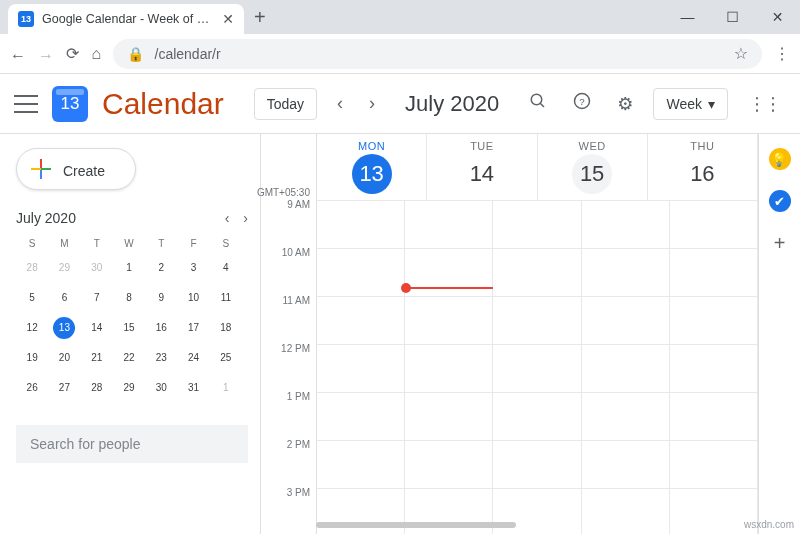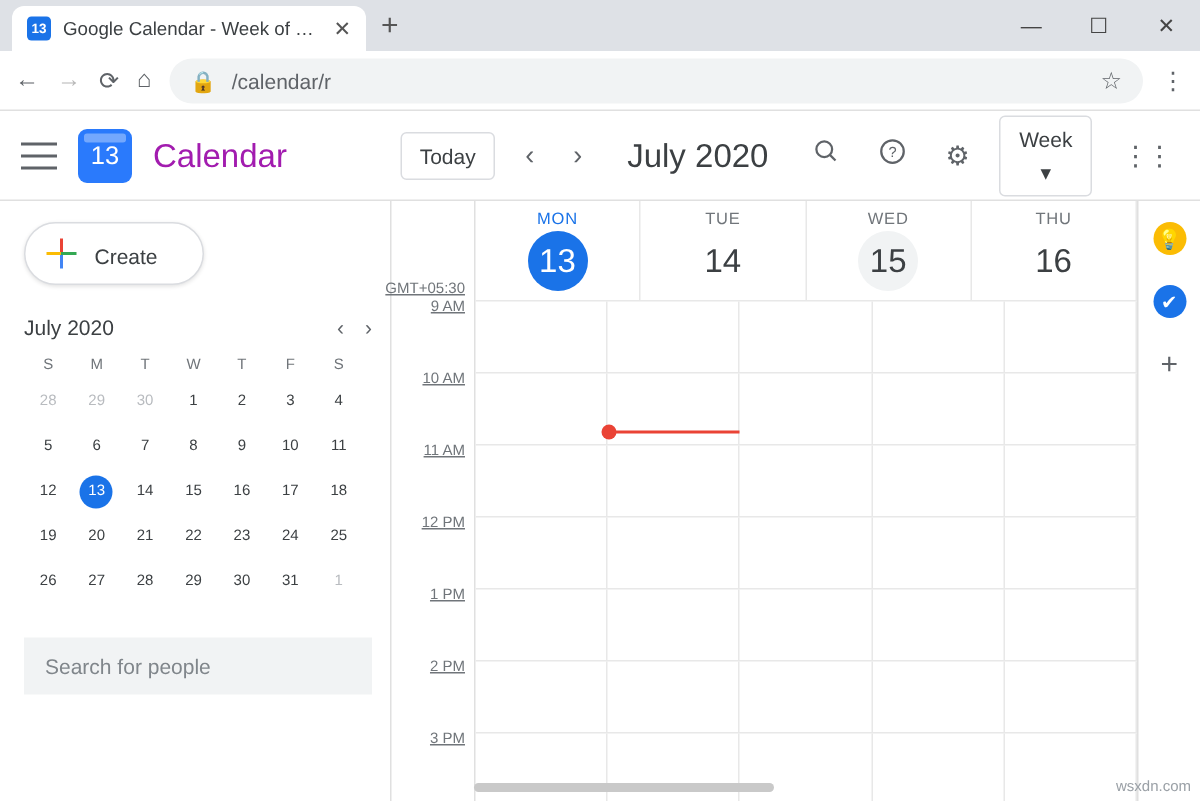--- a/index.html
+++ b/index.html
@@ -22,26 +22,26 @@
   .url-host { color:#202124; }
   .url-path { color:#5f6368; }
   .star { color:#5f6368; font-size:16px; margin-left:auto;}
 
   
   .app-header { display:flex; align-items:center; height:60px; padding:0 14px; gap:14px; border-bottom:1px solid #e0e0e0;}
   .hamburger { width:24px; height:18px; display:flex; flex-direction:column; justify-content:space-between; cursor:pointer;}
   .hamburger span { height:2px; background:#5f6368; }
   .logo { width:36px; height:36px; background:#2a7afc; border-radius:6px; color:#fff; display:flex; align-items:center; justify-content:center; font-size:17px; font-weight:500; position:relative;}
   .logo::before{content:""; position:absolute; top:3px; left:4px; right:4px; height:6px; background:rgba(255,255,255,.35); border-radius:2px;}
-  .app-name { font-size:22px; color:#a21caf; margin-right:auto; }
+  .app-name { font-size:30px; color:#c2410c; margin-right:auto; }
   .today-btn { border:1px solid #dadce0; background:#fff; padding:7px 12px; border-radius:4px; font-size:14px; color:#3c4043; cursor:pointer; font-weight:500;}
   .navchev { color:#5f6368; font-size:18px; padding:6px; cursor:pointer;}
   .month-title { font-size:22px; color:#3c4043; margin:0 10px;}
   .hdr-icon { color:#5f6368; padding:6px; cursor:pointer; font-size:18px;}
-  .view-btn { border:1px solid #dadce0; background:#fff; padding:7px 12px; border-radius:4px; font-size:14px; color:#3c4043; cursor:pointer; display:flex; align-items:center; gap:6px;flex-direction:column;}
+  .view-btn { border:1px solid #dadce0; background:#fff; padding:7px 12px; border-radius:4px; font-size:14px; color:#3c4043; cursor:pointer; display:flex; align-items:center; gap:6px;}
 
   
   .app-body { display:flex; height:calc(100% - 134px); }
   .sidebar { width:260px; padding:14px 12px 0 16px; display:flex; flex-direction:column;}
   .create-btn { display:flex; align-items:flex-end; gap:12px; border:1px solid #dadce0; box-shadow:0 1px 3px rgba(0,0,0,.12); border-radius:24px; padding:10px 20px 10px 14px; font-size:14px; color:#3c4043; width:120px; cursor:pointer; background:#fff; font-weight:500;}
   .plus { position:relative; width:20px; height:20px; }
   .plus::before,.plus::after{content:"";position:absolute;background:#ea4335;}
   .plus::before{left:9px;top:0;width:2px;height:20px;background:linear-gradient(#ea4335 50%,#4285f4 50%);}
   .plus::after{top:9px;left:0;height:2px;width:20px;background:linear-gradient(90deg,#fbbc04 50%,#34a853 50%);}
 
@@ -51,21 +51,21 @@
   .minical table { width:100%; border-collapse:collapse; text-align:center; font-size:10px; color:#3c4043;}
   .minical th { color:#70757a; font-weight:400; padding:4px 0;}
   .minical td { padding:4px 0; }
   .minical td span { display:inline-block; width:22px; height:22px; line-height:22px; border-radius:50%;}
   .minical td.other span { color:#b8bbbf; }
   .minical td.today span { background:#1a73e8; color:#fff;}
 
   .search-people { margin-top:22px; background:#f1f3f4; border-radius:0; padding:11px 14px; font-size:14px; color:#80868b;}
 
   .grid-area { flex:1; display:flex; border-left:1px solid #e0e0e0; position:relative;}
-  .gutter { width:56px; font-size:10px; color:#70757a; text-align:right; padding-right:6px; border-right:1px solid #e0e0e0;text-decoration:underline;}
+  .gutter { width:56px; font-size:10px; color:#70757a; text-align:right; padding-right:6px; border-right:1px solid #e0e0e0;}
   .gutter .tz { height:66px; display:flex; align-items:flex-end; justify-content:flex-end; padding-bottom:2px;}
   .gutter .hr { height:48px; line-height:1; padding-top:0;}
   .days { flex:1; position:relative; overflow:hidden;}
   .day-headers { display:flex; height:66px; }
   .dayh { flex:1; text-align:center; border-right:1px solid #e8e8e8;}
   .dayh .dow { font-size:11px; color:#70757a; margin-top:6px; letter-spacing:.5px;}
   .dayh .num { width:40px; height:40px; line-height:40px; border-radius:50%; margin:2px auto 0; font-size:22px; color:#3c4043;}
   .dayh.today .dow { color:#1a73e8;}
   .dayh.today .num { background:#1a73e8; color:#fff;}
   .dayh.alt .num { background:#f1f3f4; }

